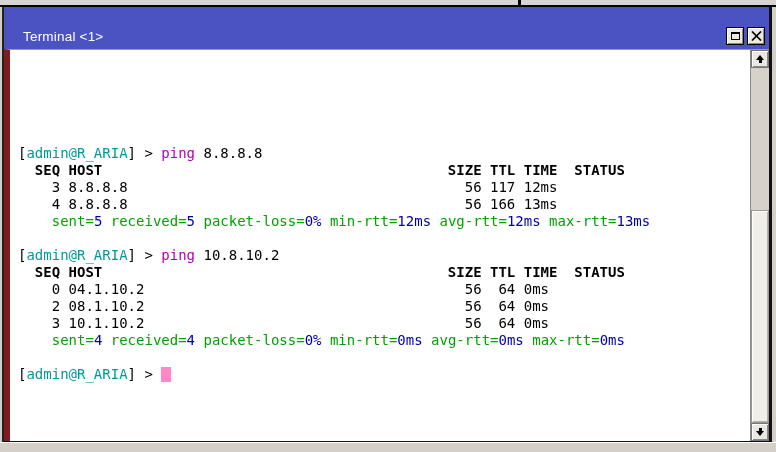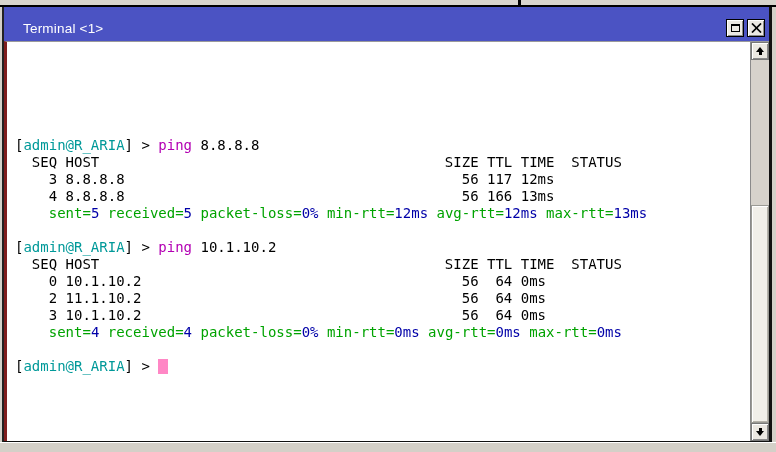--- a/index.html
+++ b/index.html
@@ -15,42 +15,42 @@
 
   
   .window{
     position:absolute;top:7px;left:2px;right:4px;bottom:9px;
     background:#fff;
     border-left:2px solid #222;border-right:3px solid #111;border-bottom:2px solid #111;
     display:flex;flex-direction:column;
   }
   .titlebar{
     height:26px;flex:0 0 26px;background:var(--titlebar,#4b53c3);
-    display:flex;align-items:center;padding:8px 4px 0 19px;
+    display:flex;align-items:center;padding:16px 4px 0 19px;
   }
   .titlebar .title{color:var(--title-text,#fff);font-size:13.5px;letter-spacing:.2px;flex:1;}
   .tb-btn{
     width:18px;height:18px;margin-left:3px;background:#ece9e3;
     border:1px solid #000;box-shadow:inset 1px 1px 0 #fff,inset -1px -1px 0 #8a8a8a;
     display:flex;align-items:center;justify-content:center;box-sizing:border-box;
   }
   .max-glyph{width:9px;height:8px;border:1px solid #000;border-top:2px solid #000;box-sizing:border-box;}
 
   .content{
     flex:1;display:flex;background:#fff;
-    border-top:1px solid #9a9a9a;border-left:3px solid #7f1d1d;
+    border-top:1px solid #9a9a9a;border-left:6px solid #7f1d1d;
     position:relative;overflow:hidden;
   }
   .terminal{
     flex:1;overflow:hidden;padding:10px 0 0 8px;
     font-family:"DejaVu Sans Mono", monospace;
     font-size:14px;line-height:17px;color:var(--text,#000);
   }
   .t-line{height:17px;white-space:pre;}
-  .t-line.bold{font-weight:normal;}
+  .t-line.bold{font-weight:bold;}
   .teal{color:var(--prompt-user,#099);}
   .mag{color:var(--command,#b300b3);}
   .grn{color:var(--summary-key,#00a300);}
   .nvy{color:var(--summary-value,#0000a8);}
   .cursor{display:inline-block;width:10px;height:15px;background:var(--cursor,#ff87c5);vertical-align:-3px;}
 
   
   .scrollbar{flex:0 0 18px;width:18px;display:flex;flex-direction:column;background:#d6d2cb;border-left:1px solid #8a8a8a;}
   .sb-btn{
     height:18px;flex:0 0 18px;background:#ebe8e2;border:1px solid #777;
@@ -94,24 +94,24 @@
         <div class="t-line"></div>
         <div class="t-line"></div>
         <div class="t-line"></div>
         <div class="t-line"></div>
         <div class="t-line"><span>[</span><span class="teal">admin@R_ARIA</span><span>] &gt; </span><span class="mag">ping</span><span> 8.8.8.8</span></div>
         <div class="t-line bold"><span>  SEQ HOST                                         SIZE TTL TIME  STATUS</span></div>
         <div class="t-line"><span>    3 8.8.8.8                                        56 117 12ms</span></div>
         <div class="t-line"><span>    4 8.8.8.8                                        56 166 13ms</span></div>
         <div class="t-line"><span>    </span><span class="grn">sent=</span><span class="nvy">5</span><span class="grn"> received=</span><span class="nvy">5</span><span class="grn"> packet-loss=</span><span class="nvy">0%</span><span class="grn"> min-rtt=</span><span class="nvy">12ms</span><span class="grn"> avg-rtt=</span><span class="nvy">12ms</span><span class="grn"> max-rtt=</span><span class="nvy">13ms</span></div>
         <div class="t-line"></div>
-        <div class="t-line"><span>[</span><span class="teal">admin@R_ARIA</span><span>] &gt; </span><span class="mag">ping</span><span> 10.1.10.2</span></div>
+        <div class="t-line"><span>[</span><span class="teal">admin@R_ARIA</span><span>] &gt; </span><span class="mag">ping</span><span> 10.8.10.2</span></div>
         <div class="t-line bold"><span>  SEQ HOST                                         SIZE TTL TIME  STATUS</span></div>
-        <div class="t-line"><span>    0 10.1.10.2                                      56  64 0ms</span></div>
-        <div class="t-line"><span>    2 11.1.10.2                                      56  64 0ms</span></div>
+        <div class="t-line"><span>    0 04.1.10.2                                      56  64 0ms</span></div>
+        <div class="t-line"><span>    2 08.1.10.2                                      56  64 0ms</span></div>
         <div class="t-line"><span>    3 10.1.10.2                                      56  64 0ms</span></div>
         <div class="t-line"><span>    </span><span class="grn">sent=</span><span class="nvy">4</span><span class="grn"> received=</span><span class="nvy">4</span><span class="grn"> packet-loss=</span><span class="nvy">0%</span><span class="grn"> min-rtt=</span><span class="nvy">0ms</span><span class="grn"> avg-rtt=</span><span class="nvy">0ms</span><span class="grn"> max-rtt=</span><span class="nvy">0ms</span></div>
         <div class="t-line"></div>
         <div class="t-line"><span>[</span><span class="teal">admin@R_ARIA</span><span>] &gt; </span><span class="cursor"></span></div>
       </div>
 
     <div class="scrollbar">
       <div class="sb-btn">
         <div>
           <div class="tri-up"></div>

